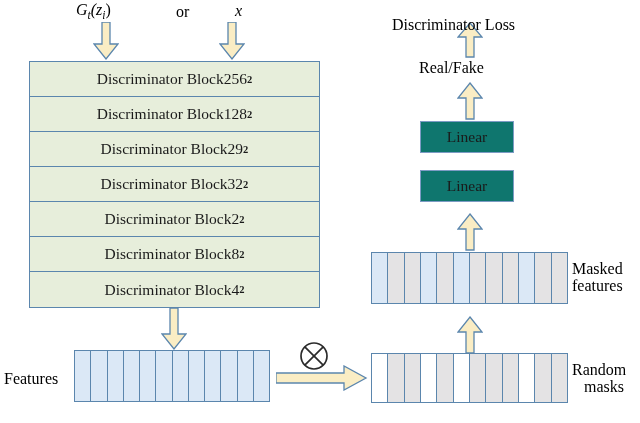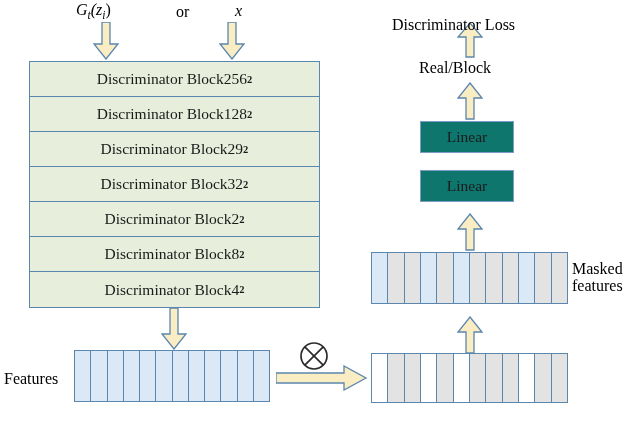--- a/index.html
+++ b/index.html
@@ -212,20 +212,24 @@
     <div class="cell gray"></div>
     <div class="cell white"></div>
     <div class="cell gray"></div>
     <div class="cell gray"></div>
     <div class="cell gray"></div>
     <div class="cell white"></div>
     <div class="cell gray"></div>
     <div class="cell gray"></div>
   </div>
 
+  <div class="abs lbl" style="left:572px; top:362px; font-size:16px;">
+    <div>Random</div>
+    <div style="padding-left:12px;">masks</div>
+  </div>
 
   <div class="arrow" style="left:457px; top:316px;">
     <svg width="26" height="38" viewBox="0 0 26 38">
       <polygon points="13,1 25,16 17,16 17,37 9,37 9,16 1,16" fill="#faedc4" stroke="#5b86ad" stroke-width="1.3" stroke-linejoin="miter"></polygon>
     </svg>
   </div>
 
   <div class="abs bar" id="masked-features-bar" style="left:371px; top:252px; width:197px; height:52px;">
     <div class="cell blue"></div>
     <div class="cell gray"></div>
@@ -259,21 +263,21 @@
   <div class="abs linear-box" style="left:420px; top:121px;">
     <span>Linear</span>
   </div>
 
   <div class="arrow" style="left:457px; top:82px;">
     <svg width="26" height="38" viewBox="0 0 26 38">
       <polygon points="13,1 25,16 17,16 17,37 9,37 9,16 1,16" fill="#faedc4" stroke="#5b86ad" stroke-width="1.3" stroke-linejoin="miter"></polygon>
     </svg>
   </div>
 
-  <div class="abs lbl" style="left:419px; top:60px; font-size:16px;">Real/Block</div>
+  <div class="abs lbl" style="left:419px; top:60px; font-size:16px;">Real/Fake</div>
 
   <div class="arrow" style="left:457px; top:22px;">
     <svg width="26" height="36" viewBox="0 0 26 36">
       <polygon points="13,1 25,15 17,15 17,35 9,35 9,15 1,15" fill="#faedc4" stroke="#5b86ad" stroke-width="1.3" stroke-linejoin="miter"></polygon>
     </svg>
   </div>
 
   <div class="abs lbl" style="left:392px; top:17px; font-size:16px;">Discriminator Loss</div>
 
 </div>

